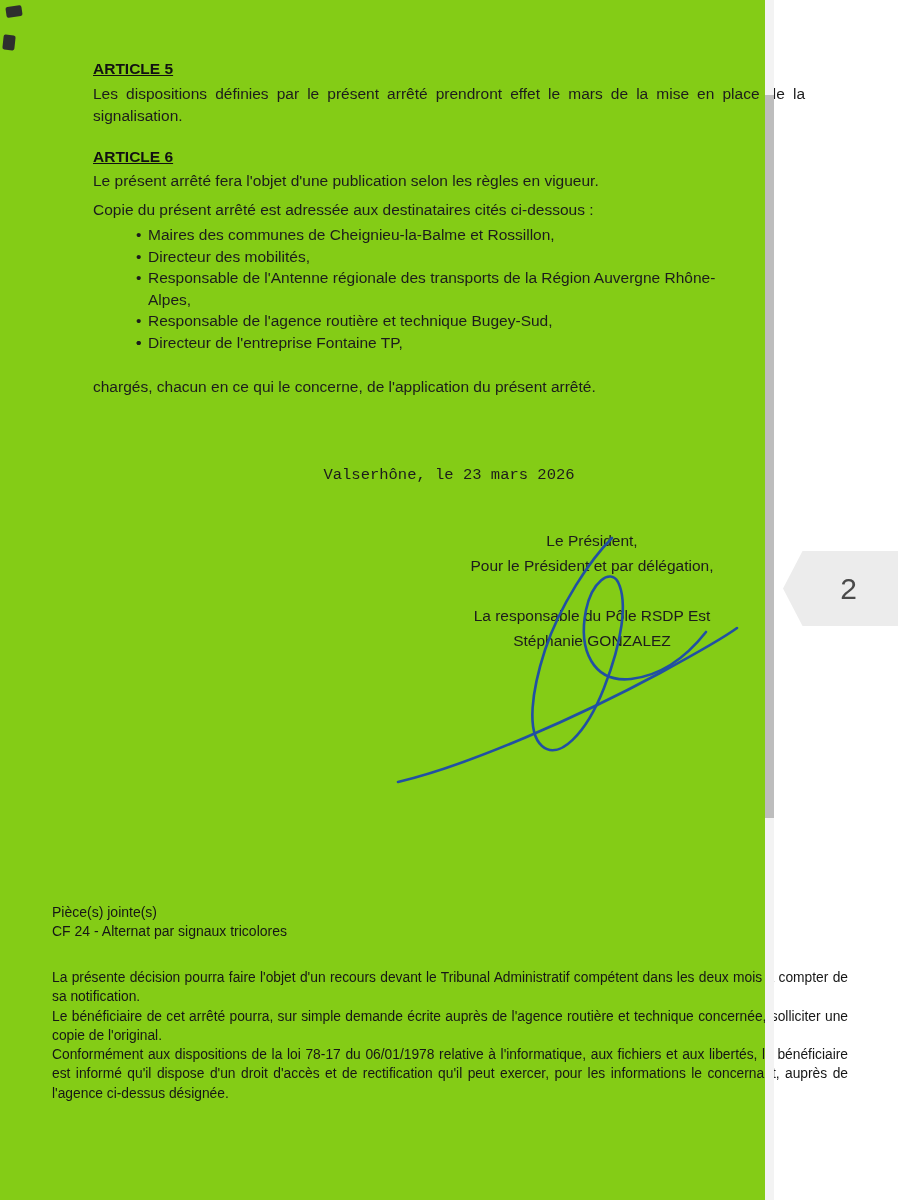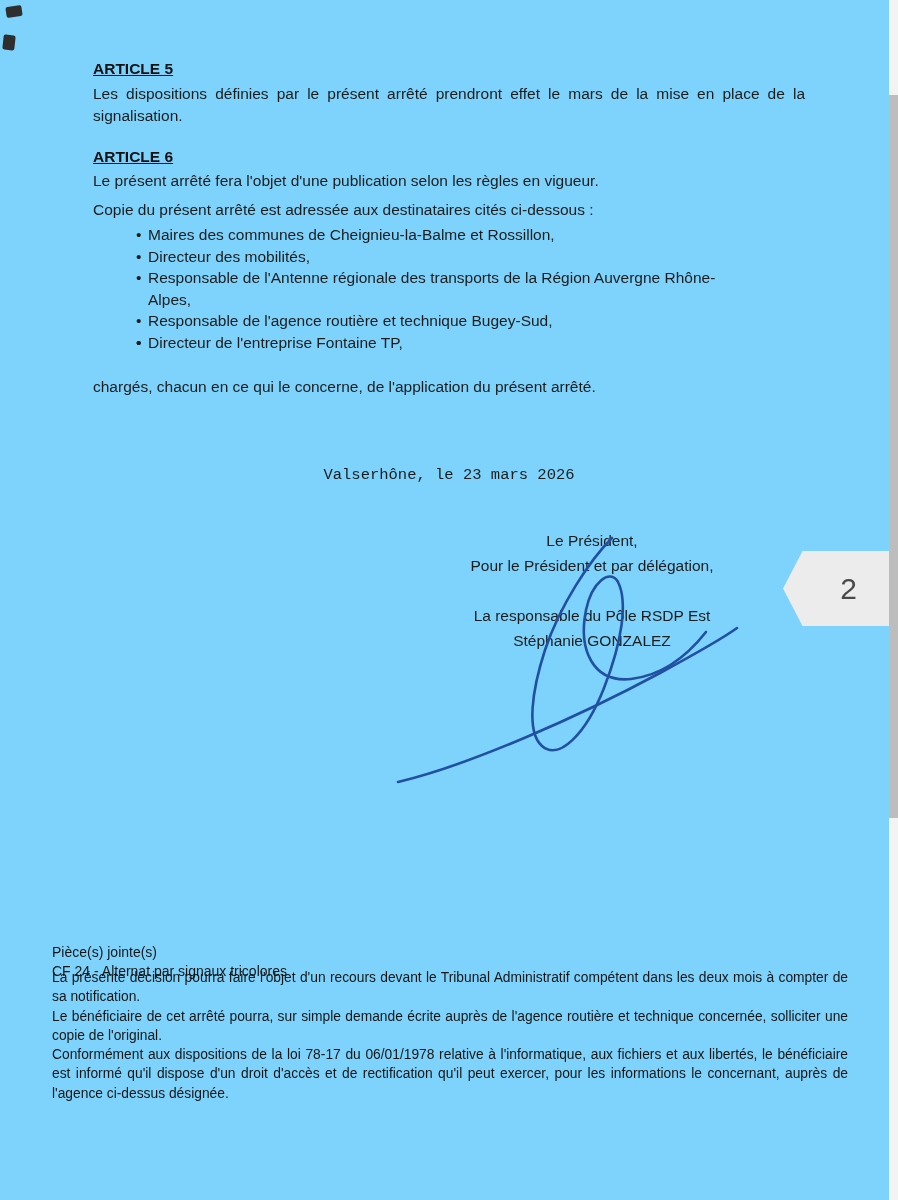--- a/index.html
+++ b/index.html
@@ -4,21 +4,21 @@
 <style>
   * { margin: 0; padding: 0; box-sizing: border-box; }
   html, body { width: 898px; height: 1200px; }
   body {
     font-family: "Liberation Sans", sans-serif;
     background: #ffffff;
     color: #1c1c1c;
     overflow: hidden;
     position: relative;
   }
-  .page { position: relative; width: 898px; height: 1200px; background: #7dd3fc; }
+  .page { position: relative; width: 774px; height: 1200px; background: #84cc16; }
   .abs { position: absolute; }
 
   .body-text { font-size: 15.5px; line-height: 21.5px; color: #1c1c1c; }
   .heading { font-size: 15.5px; font-weight: bold; text-decoration: underline; color: #111; }
   .justify { text-align: justify; }
 
   .content-col { left: 93px; width: 712px; }
 
   .recipients { left: 93px; width: 645px; }
   .recipient { position: relative; padding-left: 55px; font-size: 15.5px; line-height: 21.5px; }
@@ -111,21 +111,21 @@
 
   <svg class="abs signature-svg" width="420" height="300" viewBox="0 0 420 300">
     <path d="M252 28 C230 50 200 95 185 140 C172 180 166 222 182 236 C199 251 226 224 244 178 C262 132 268 92 258 72 C250 58 232 72 226 100 C218 140 233 173 271 169 C306 165 331 141 346 122" fill="none" stroke="#2150a3" stroke-width="2.6" stroke-linecap="round"></path>
     <path d="M38 272 C110 255 220 206 300 163 C335 144 362 129 377 118" fill="none" stroke="#2150a3" stroke-width="2.6" stroke-linecap="round"></path>
   </svg>
 
   <div class="abs page-tab">
     <span>2</span>
   </div>
 
-  <div class="abs attachments" style="top:903px;margin-top:40px;">
+  <div class="abs attachments" style="top:903px;">
     <div>Pièce(s) jointe(s)</div>
     <div>CF 24 - Alternat par signaux tricolores</div>
   </div>
 
   <div class="abs legal" style="top:968px;">
     <p>La présente décision pourra faire l'objet d'un recours devant le Tribunal Administratif compétent dans les deux mois à compter de sa notification.</p>
     <p>Le bénéficiaire de cet arrêté pourra, sur simple demande écrite auprès de l'agence routière et technique concernée, solliciter une copie de l'original.</p>
     <p class="note-3">Conformément aux dispositions de la loi 78-17 du 06/01/1978 relative à l'informatique, aux fichiers et aux libertés, le bénéficiaire est informé qu'il dispose d'un droit d'accès et de rectification qu'il peut exercer, pour les informations le concernant, auprès de l'agence ci-dessus désignée.</p>
   </div>
 

